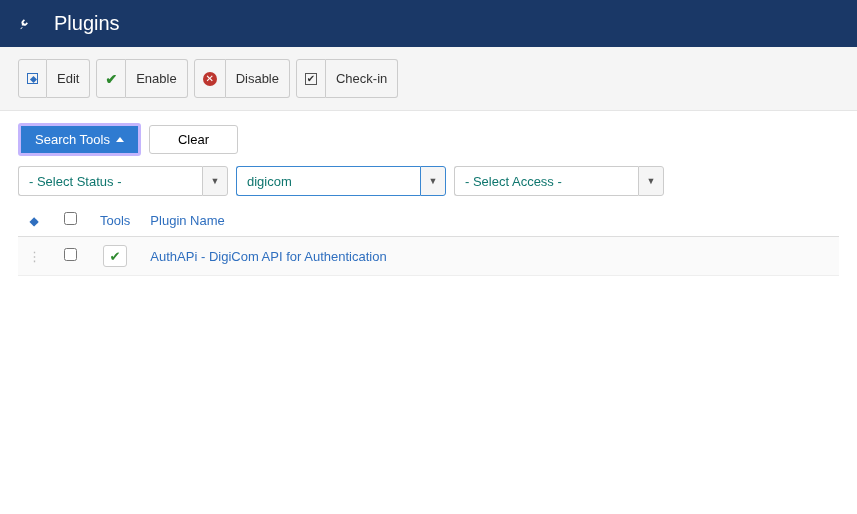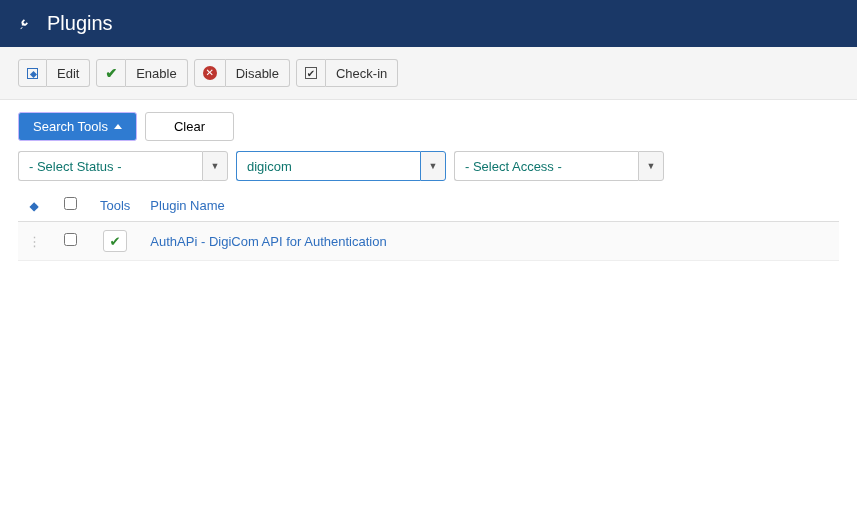--- a/index.html
+++ b/index.html
@@ -3,35 +3,35 @@
 <meta charset="utf-8">
 <style>
   * { box-sizing: border-box; margin: 0; padding: 0; }
   body { font-family: Arial, Helvetica, sans-serif; font-size: 13px; color: #333; background: #fff; }
   .header {
     background: #1a3867;
     color: #fff;
     padding: 12px 18px;
     display: flex;
     align-items: center;
-    gap: 15px;
+    gap: 22px;
   }
   .header .title { font-size: 20px; font-weight: normal; }
   .plug-svg { width: 24px; height: 24px; }
   .toolbar-wrap {
     background: #f5f5f5;
     border-bottom: 1px solid #e5e5e5;
     padding: 12px 18px;
   }
   .toolbar { display: flex; gap: 6px; }
   .btn-group { display: inline-flex; }
   .btn {
     background: #f5f5f5;
     border: 1px solid #ccc;
-    padding: 5px 10px;
+    padding: 11px 10px;
     font-size: 13px;
     color: #333;
     cursor: pointer;
     display: inline-flex;
     align-items: center;
     gap: 6px;
     border-radius: 3px;
   }
   .btn-group .btn:first-child { border-top-right-radius: 0; border-bottom-right-radius: 0; }
   .btn-group .btn:last-child { border-top-left-radius: 0; border-bottom-left-radius: 0; border-left: 0; }
@@ -49,21 +49,21 @@
     width: 222px; height: 30px; padding: 4px 8px;
     border: 1px solid #ccc; border-right: 0;
     border-radius: 3px 0 0 3px; font-size: 13px;
   }
   .search-btn {
     width: 40px; height: 30px; border: 1px solid #ccc;
     border-radius: 0 3px 3px 0; background: #f5f5f5; cursor: pointer;
     display:flex; align-items:center; justify-content:center;
   }
   .search-tools-btn {
-    background: #2f7bd1; color: #fff; border: 1px solid #c4b5fd;
+    background: #2f7bd1; color: #fff; border: 3px solid #c4b5fd;
     padding: 6px 14px; border-radius: 3px; cursor: pointer; font-size: 13px;
     display:flex; align-items:center; gap:6px;
   }
   .clear-btn {
     background: #fff; border: 1px solid #ccc; padding: 6px 28px;
     border-radius: 3px; cursor: pointer; font-size: 13px;
   }
   .filter-row { display: flex; gap: 8px; margin-bottom: 8px; }
   .select-group { display: flex; }
   .select-main {

